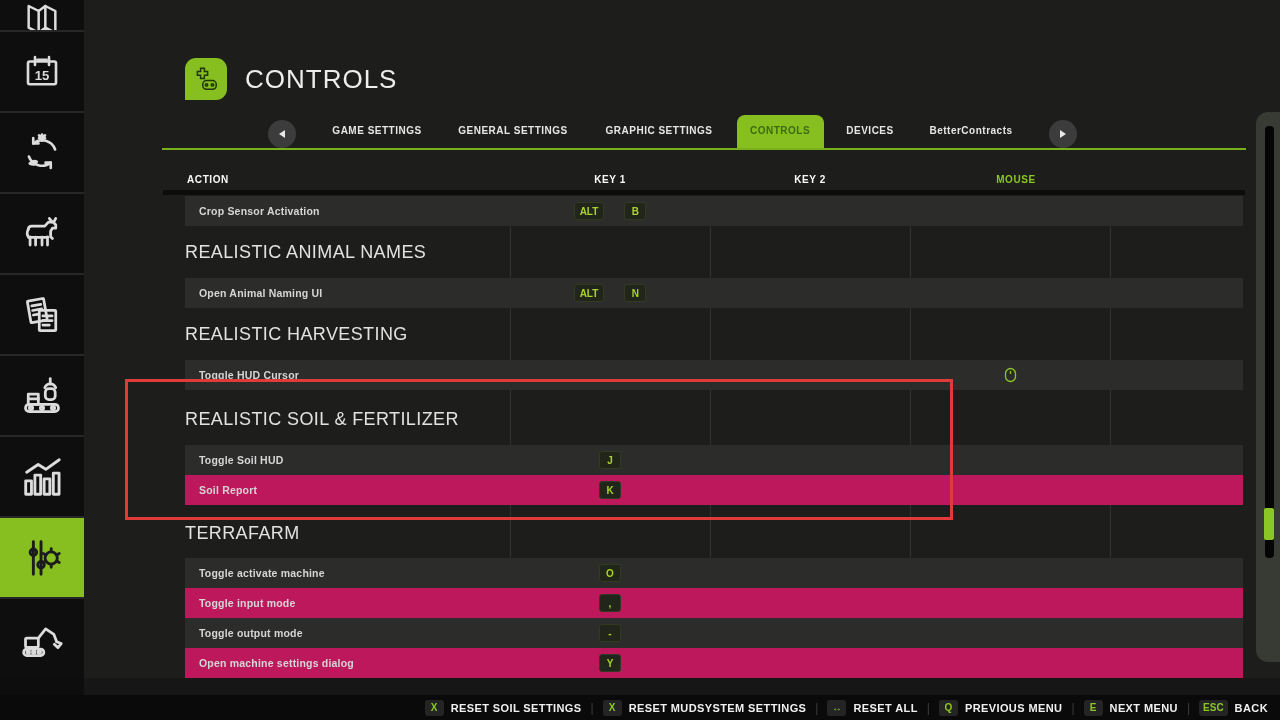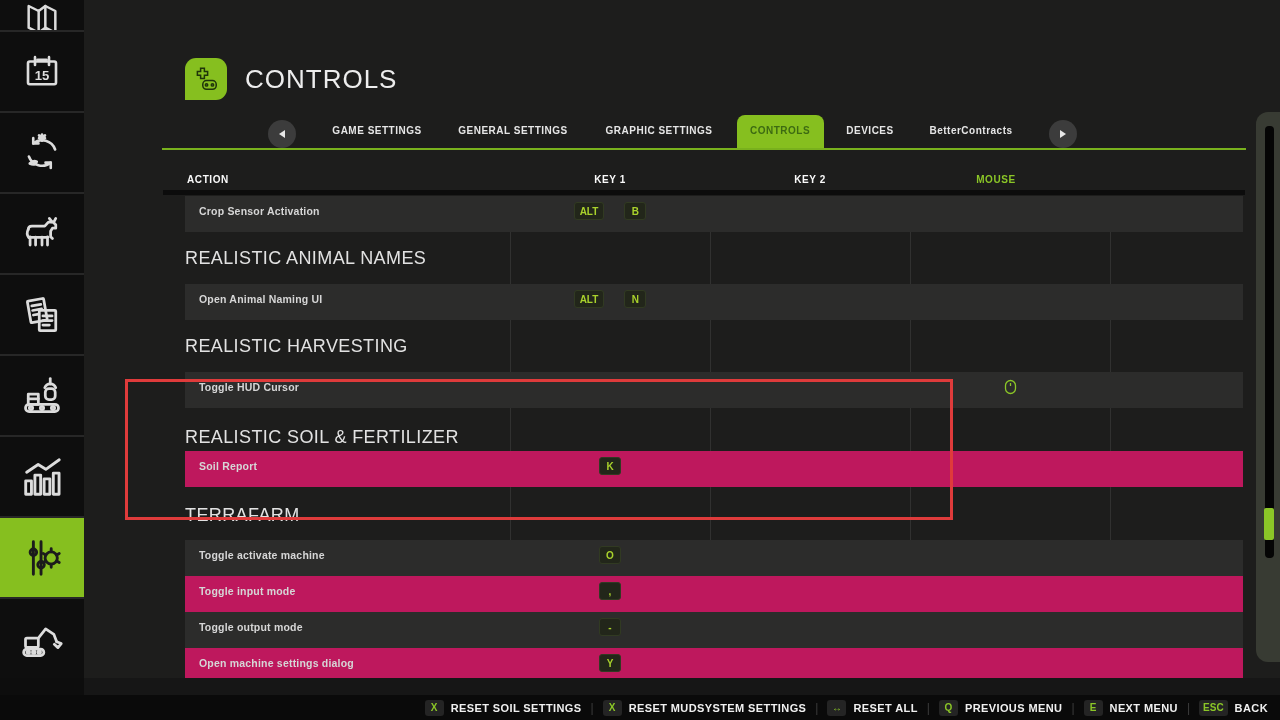--- a/index.html
+++ b/index.html
@@ -41,26 +41,26 @@
                 display:flex; align-items:center; justify-content:center; cursor:pointer; }
   .nav-circle.left { left:184px; } .nav-circle.right { left:965px; }
   .tri-l { width:0; height:0; border-top:4px solid transparent; border-bottom:4px solid transparent; border-right:6px solid #e8e8e8; }
   .tri-r { width:0; height:0; border-top:4px solid transparent; border-bottom:4px solid transparent; border-left:6px solid #e8e8e8; }
 
   
   .th { position:absolute; top:174px; font-size:10px; font-weight:bold; color:#fafafa; letter-spacing:.6px; }
   .th.c { width:200px; text-align:center; }
   .th-action { left:103px; }
   .th-key1 { left:426px; } .th-key2 { left:626px; }
-  .th-mouse { left:812px; color:#8bc627; }
+  .th-mouse { left:832px; color:#8bc627; }
   .header-divider { position:absolute; left:79px; top:190px; width:1082px; height:5px; background:#0c0c0c; }
 
   
   .content { position:absolute; left:0; top:196px; width:1196px; }
-  .t-row { position:relative; margin-left:101px; width:1058px; height:36px; }
+  .t-row { position:relative; margin-left:101px; width:1058px; height:30px; }
   .t-row.light { background:#2c2c2b; } .t-row.dark { background:#be185d; }
   .row-label { position:absolute; left:14px; top:0; height:30px; line-height:30px;
                font-size:10.5px; font-weight:bold; color:#d6d6d6; letter-spacing:.2px; }
   .cell-key1 { position:absolute; left:325px; width:200px; height:30px;
                display:flex; align-items:center; justify-content:center; gap:20px; }
   .cell-mouse { position:absolute; left:725px; width:200px; height:30px;
                 display:flex; align-items:center; justify-content:center; }
   .key { height:18px; min-width:22px; padding:0 5px; background:#22261a; border:1px solid #313a22;
          border-radius:3px; color:#a9d22c; font-size:10px; font-weight:bold;
          display:flex; align-items:center; justify-content:center; cursor:pointer; }
@@ -257,20 +257,26 @@
       <span class="cell-mouse">
         <svg class="mouse-glyph" width="13" height="16" viewBox="0 0 13 16">
           <rect x="1.5" y="1.5" width="10" height="13" rx="5"></rect>
           <path d="M6.5 4 v3"></path>
         </svg>
       </span>
     </div>
 
     <div class="sec-head mt15">REALISTIC SOIL &amp; FERTILIZER</div>
 
+    <div class="t-row light mt12">
+      <span class="row-label">Toggle Soil HUD</span>
+      <span class="cell-key1">
+          <span class="key">J</span>
+        </span>
+    </div>
     <div class="t-row dark">
       <span class="row-label">Soil Report</span>
       <span class="cell-key1">
           <span class="key">K</span>
         </span>
     </div>
 
     <div class="sec-head mt14">TERRAFARM</div>
 
     <div class="t-row light mt11">

